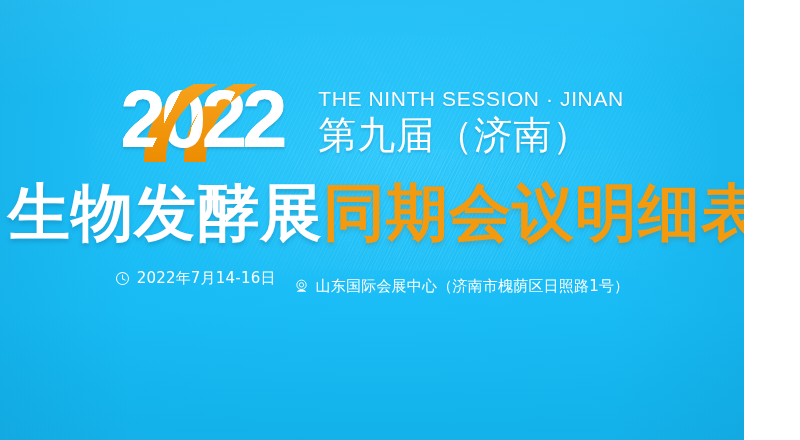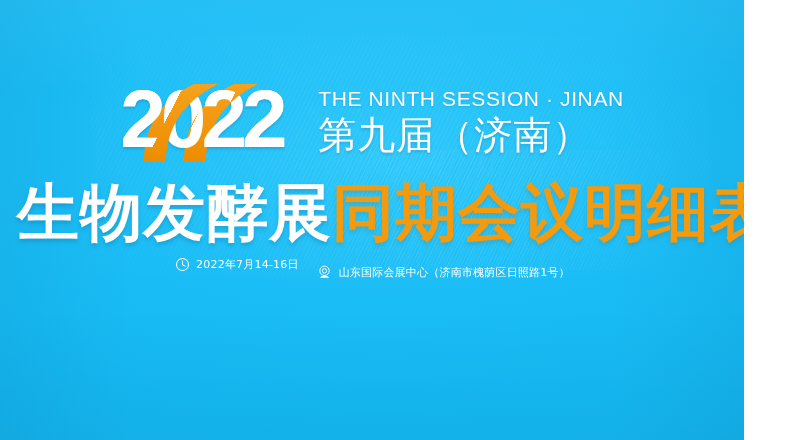--- a/index.html
+++ b/index.html
@@ -147,21 +147,21 @@
     letter-spacing: 1px;
     color: #ffffff;
     line-height: 1.05;
     white-space: nowrap;
     text-shadow: 0 2px 3px rgba(0,70,110,0.20);
   }
 
   
   .headline {
     position: absolute;
-    left: 17px;
+    left: 8px;
     right: 0;
     top: 182px;
     text-align: center;
     white-space: nowrap;
     font-family: "DejaVu Sans", "Liberation Sans", sans-serif;
     font-weight: 700;
     font-size: 62px;
     line-height: 1;
     letter-spacing: 1px;
   }
@@ -172,28 +172,28 @@
   .headline .seg-orange {
     color: #f49a0e;
     text-shadow: 0 3px 4px rgba(110,60,0,0.16);
   }
 
   
   .meta {
     position: absolute;
     left: 0;
     right: 0;
-    top: 248px;
+    top: 262px;
     display: flex;
     justify-content: center;
     align-items: center;
     gap: 8px;
     color: #ffffff;
     font-family: "DejaVu Sans", "Liberation Sans", sans-serif;
-    font-size: 11px;
+    font-size: 15px;
     font-weight: 400;
     letter-spacing: 0.2px;
     white-space: nowrap;
   }
   .meta-item {
     display: flex;
     align-items: center;
     gap: 6px;
   }
   .meta-item + .meta-item { margin-left: 10px; margin-top: 16px; }

